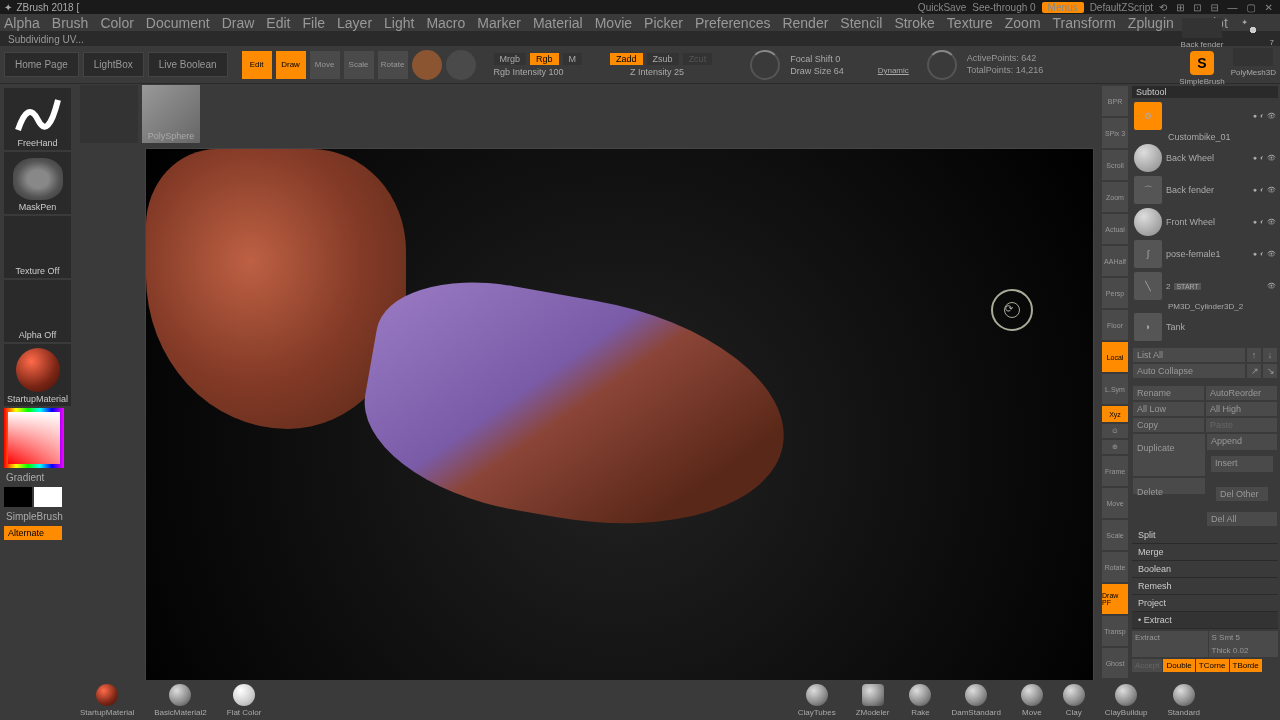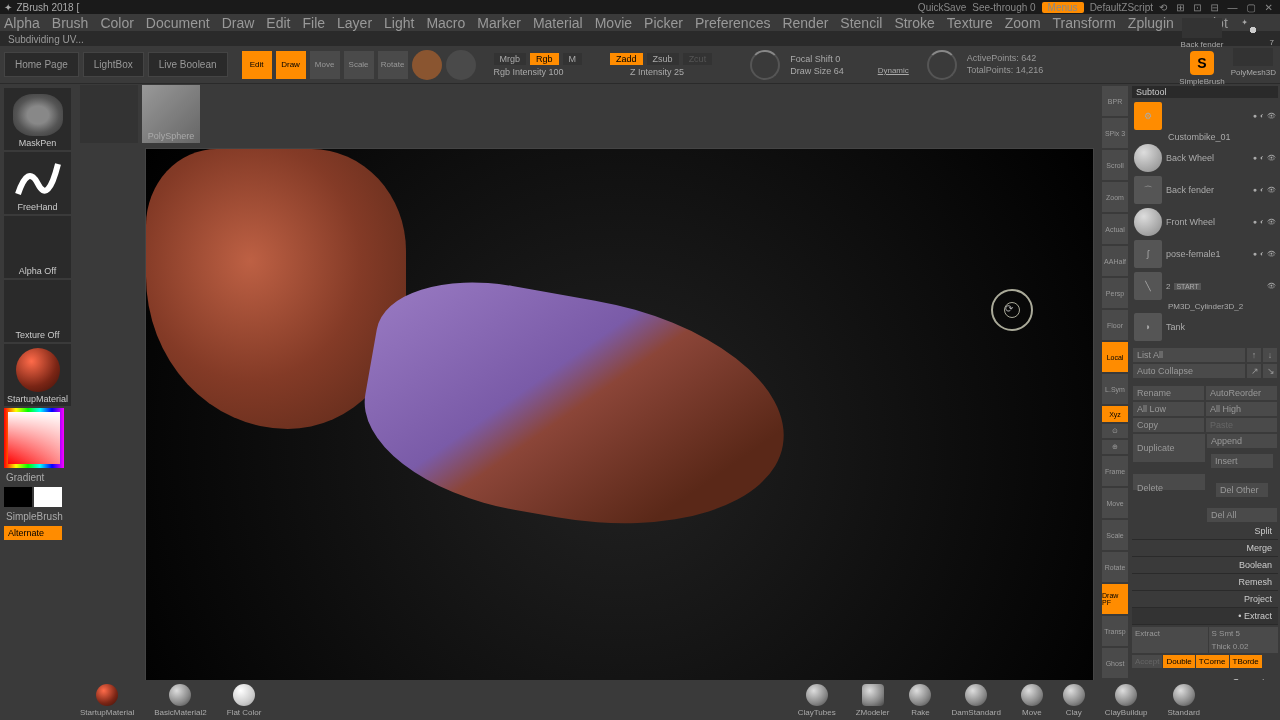--- a/index.html
+++ b/index.html
@@ -58,21 +58,21 @@
 .right-panel { width: 150px; background: #3a3a3a; padding: 2px; display: flex; flex-direction: column; font-size: 9px; }
 .panel-header { background: #2a2a2a; padding: 1px 4px; color: #ccc; margin-bottom: 2px; }
 .subtool-item { display: flex; align-items: center; gap: 4px; padding: 2px; }
 .subtool-thumb { width: 28px; height: 28px; background: #555; border-radius: 2px; display: flex; align-items: center; justify-content: center; }
 .subtool-thumb.circle { border-radius: 50%; background: radial-gradient(circle at 35% 30%, #ddd, #888); }
 .subtool-item.active .subtool-thumb { background: #ff8c00; }
 .subtool-controls { display: flex; gap: 3px; font-size: 7px; margin-left: auto; }
 .subtool-toolrow { display: flex; flex-wrap: wrap; }
 .sub-btn { flex: 1 0 48%; background: #4a4a4a; padding: 2px 4px; margin: 1px; min-width: 0; color: #999; font-size: 9px; }
 .sub-btn.dim { color: #666; }
-.section-label { padding: 3px 6px; color: #ccc; border-bottom: 1px solid #2a2a2a; text-align: right; }
+.section-label { padding: 3px 6px; color: #ccc; border-bottom: 1px solid #2a2a2a; }
 .section-label.active { background: #333; }
 .extract-row { display: flex; flex-wrap: wrap; gap: 1px; margin-top: 2px; }
 .extract-btn { background: #4a4a4a; padding: 2px 3px; font-size: 8px; color: #999; }
 .extract-btn.o { background: #ff8c00; color: #000; }
 
 .top-corner { position: absolute; top: 18px; right: 4px; display: flex; gap: 6px; align-items: flex-start; }
 .corner-item { display: flex; flex-direction: column; align-items: center; font-size: 8px; gap: 2px; }
 .star-shape { width: 24px; height: 24px; background: radial-gradient(circle, #ccc 20%, transparent 20%); position: relative; }
 .brush-s { width: 24px; height: 24px; background: #ff8c00; border-radius: 4px; display: flex; align-items: center; justify-content: center; color: #000; font-weight: bold; font-size: 14px; }
 
@@ -191,34 +191,34 @@
     <div class="star-shape">✦</div>
     <span style="position:absolute;right:2px;top:20px;">7</span>
     <div style="width:40px;height:18px;background:#333;margin-top:4px;"></div>
     <span>PolyMesh3D</span>
   </div>
 </div>
 
 <div class="main-area">
   <div class="left-palette">
     <div class="palette-slot">
-      <div class="mask-shape"></div>
-      <span>MaskPen</span>
-    </div>
-    <div class="palette-slot">
       <svg class="freehand-shape" viewBox="0 0 50 40">
           <path d="M5,35 Q15,5 25,25 T45,5" stroke="#fff" stroke-width="6" fill="none"></path>
         </svg>
       <span>FreeHand</span>
     </div>
     <div class="palette-slot">
-      <span>Alpha Off</span>
+      <div class="mask-shape"></div>
+      <span>MaskPen</span>
     </div>
     <div class="palette-slot">
       <span>Texture Off</span>
+    </div>
+    <div class="palette-slot">
+      <span>Alpha Off</span>
     </div>
     <div class="palette-slot">
       <div class="material-ball"></div>
       <span>StartupMaterial</span>
     </div>
     <div class="color-picker">
       <div class="color-picker-inner"></div>
     </div>
     <div style="padding:2px;">Gradient</div>
     <div class="switch-colors">
@@ -345,21 +345,21 @@
       <div class="sub-btn" style="flex:0 0 14px;text-align:center;">↘</div>
     </div>
     <div style="height:6px;"></div>
     <div class="subtool-toolrow">
       <div class="sub-btn">Rename</div>
       <div class="sub-btn">AutoReorder</div>
       <div class="sub-btn">All Low</div>
       <div class="sub-btn">All High</div>
       <div class="sub-btn">Copy</div>
       <div class="sub-btn dim">Paste</div>
-      <div class="sub-btn" style="flex:1 0 48%;height:28px;line-height:24px;">Duplicate</div>
+      <div class="sub-btn" style="flex:1 0 48%;height:42px;line-height:24px;">Duplicate</div>
       <div style="flex:1 0 48%;display:flex;flex-direction:column;">
         <div class="sub-btn" style="flex:1;margin:1px;">Append</div>
         <div class="sub-btn" style="flex:1;margin:5px;">Insert</div>
       </div>
       <div class="sub-btn" style="flex:1 0 48%;height:16px;line-height:24px;">Delete</div>
       <div style="flex:1 0 48%;display:flex;flex-direction:column;">
         <div class="sub-btn" style="flex:1;margin:10px;">Del Other</div>
         <div class="sub-btn" style="flex:1;margin:1px;">Del All</div>
       </div>
     </div>

